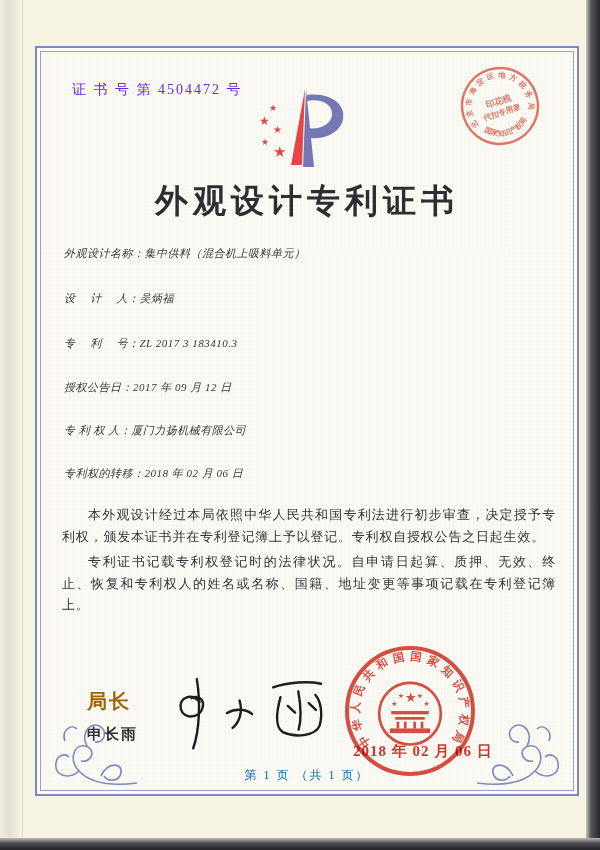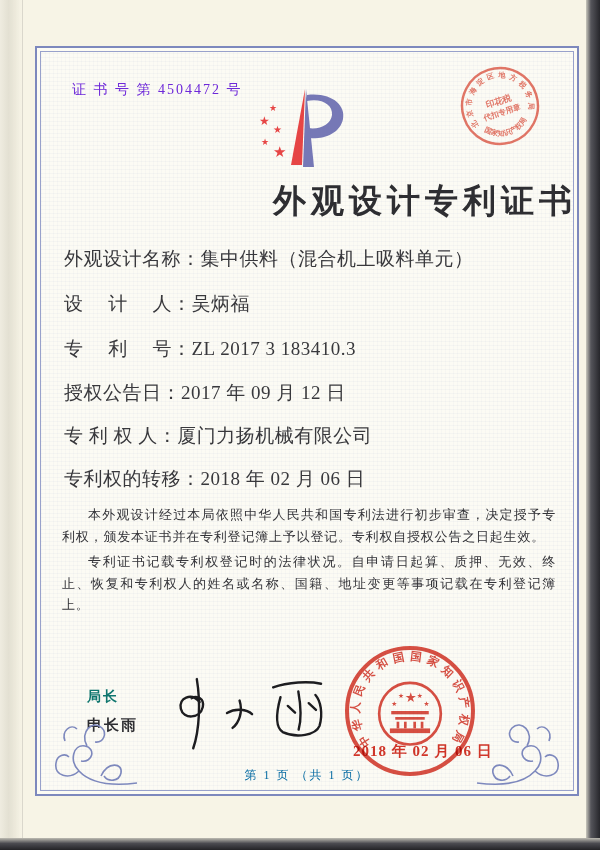--- a/index.html
+++ b/index.html
@@ -21,32 +21,32 @@
     border:2px solid #7d88bd;background:#fcfbf4;
   }
   .frame-inner{
     position:absolute;left:3px;top:3px;right:3px;bottom:3px;
     border:1px solid #98a1cb;
     background:
       repeating-linear-gradient(0deg, rgba(125,136,189,0.055) 0 1px, transparent 1px 4px),
       repeating-linear-gradient(90deg, rgba(125,136,189,0.045) 0 1px, transparent 1px 4px);
   }
   .cert-no{position:absolute;left:27px;top:33px;font-size:14px;letter-spacing:2px;color:#6d28d9;margin-left:8px;}
-  .title{position:absolute;left:0;top:131px;width:100%;text-align:right;
+  .title{position:absolute;left:0;top:131px;width:100%;text-align:center;
     font-size:33px;font-weight:600;letter-spacing:5px;color:#2e2e32;}
   .logo{position:absolute;left:210px;top:37px;width:120px;height:88px;}
   .fields{position:absolute;left:27px;top:198px;width:480px;}
-  .field-row{position:absolute;left:0;font-size:19px;letter-spacing:.5px;white-space:nowrap;color:#38383c;}
+  .field-row{position:absolute;left:0;font-size:11px;letter-spacing:.5px;white-space:nowrap;color:#38383c;font-style:italic;}
   .field-label{color:#38383c;}
   .field-value{color:#38383c;}
   .paras{position:absolute;left:21px;top:452px;width:502px;
     font-size:13px;line-height:21.5px;letter-spacing:.8px;text-align:justify;color:#333338;}
   .paras p{margin:4px;text-indent:2em;}
   .signer{position:absolute;left:50px;top:640px;font-family:"Liberation Sans","DejaVu Sans",sans-serif;}
-  .signer-title{font-size:14px;font-weight:700;letter-spacing:2px;color:#0f766e;}
+  .signer-title{font-size:20px;font-weight:700;letter-spacing:2px;color:#a16207;}
   .signer-name{font-size:15px;font-weight:700;letter-spacing:2px;color:#2e2e32;margin-top:10px;}
   .signature-svg{position:absolute;left:125px;top:624px;transform:rotate(-2deg);}
   .seal{position:absolute;left:306px;top:596px;width:134px;height:134px;
     opacity:.88;mix-blend-mode:multiply;}
   .seal-date{position:absolute;left:316px;top:694px;width:200px;
     font-size:15px;font-weight:600;letter-spacing:1px;color:#d5372b;white-space:nowrap;
     mix-blend-mode:multiply;}
   .tax-stamp{position:absolute;left:422px;top:17px;width:82px;height:82px;
     transform:rotate(-18deg);opacity:.82;mix-blend-mode:multiply;}
   .footer{position:absolute;left:0;top:719px;width:100%;text-align:center;

